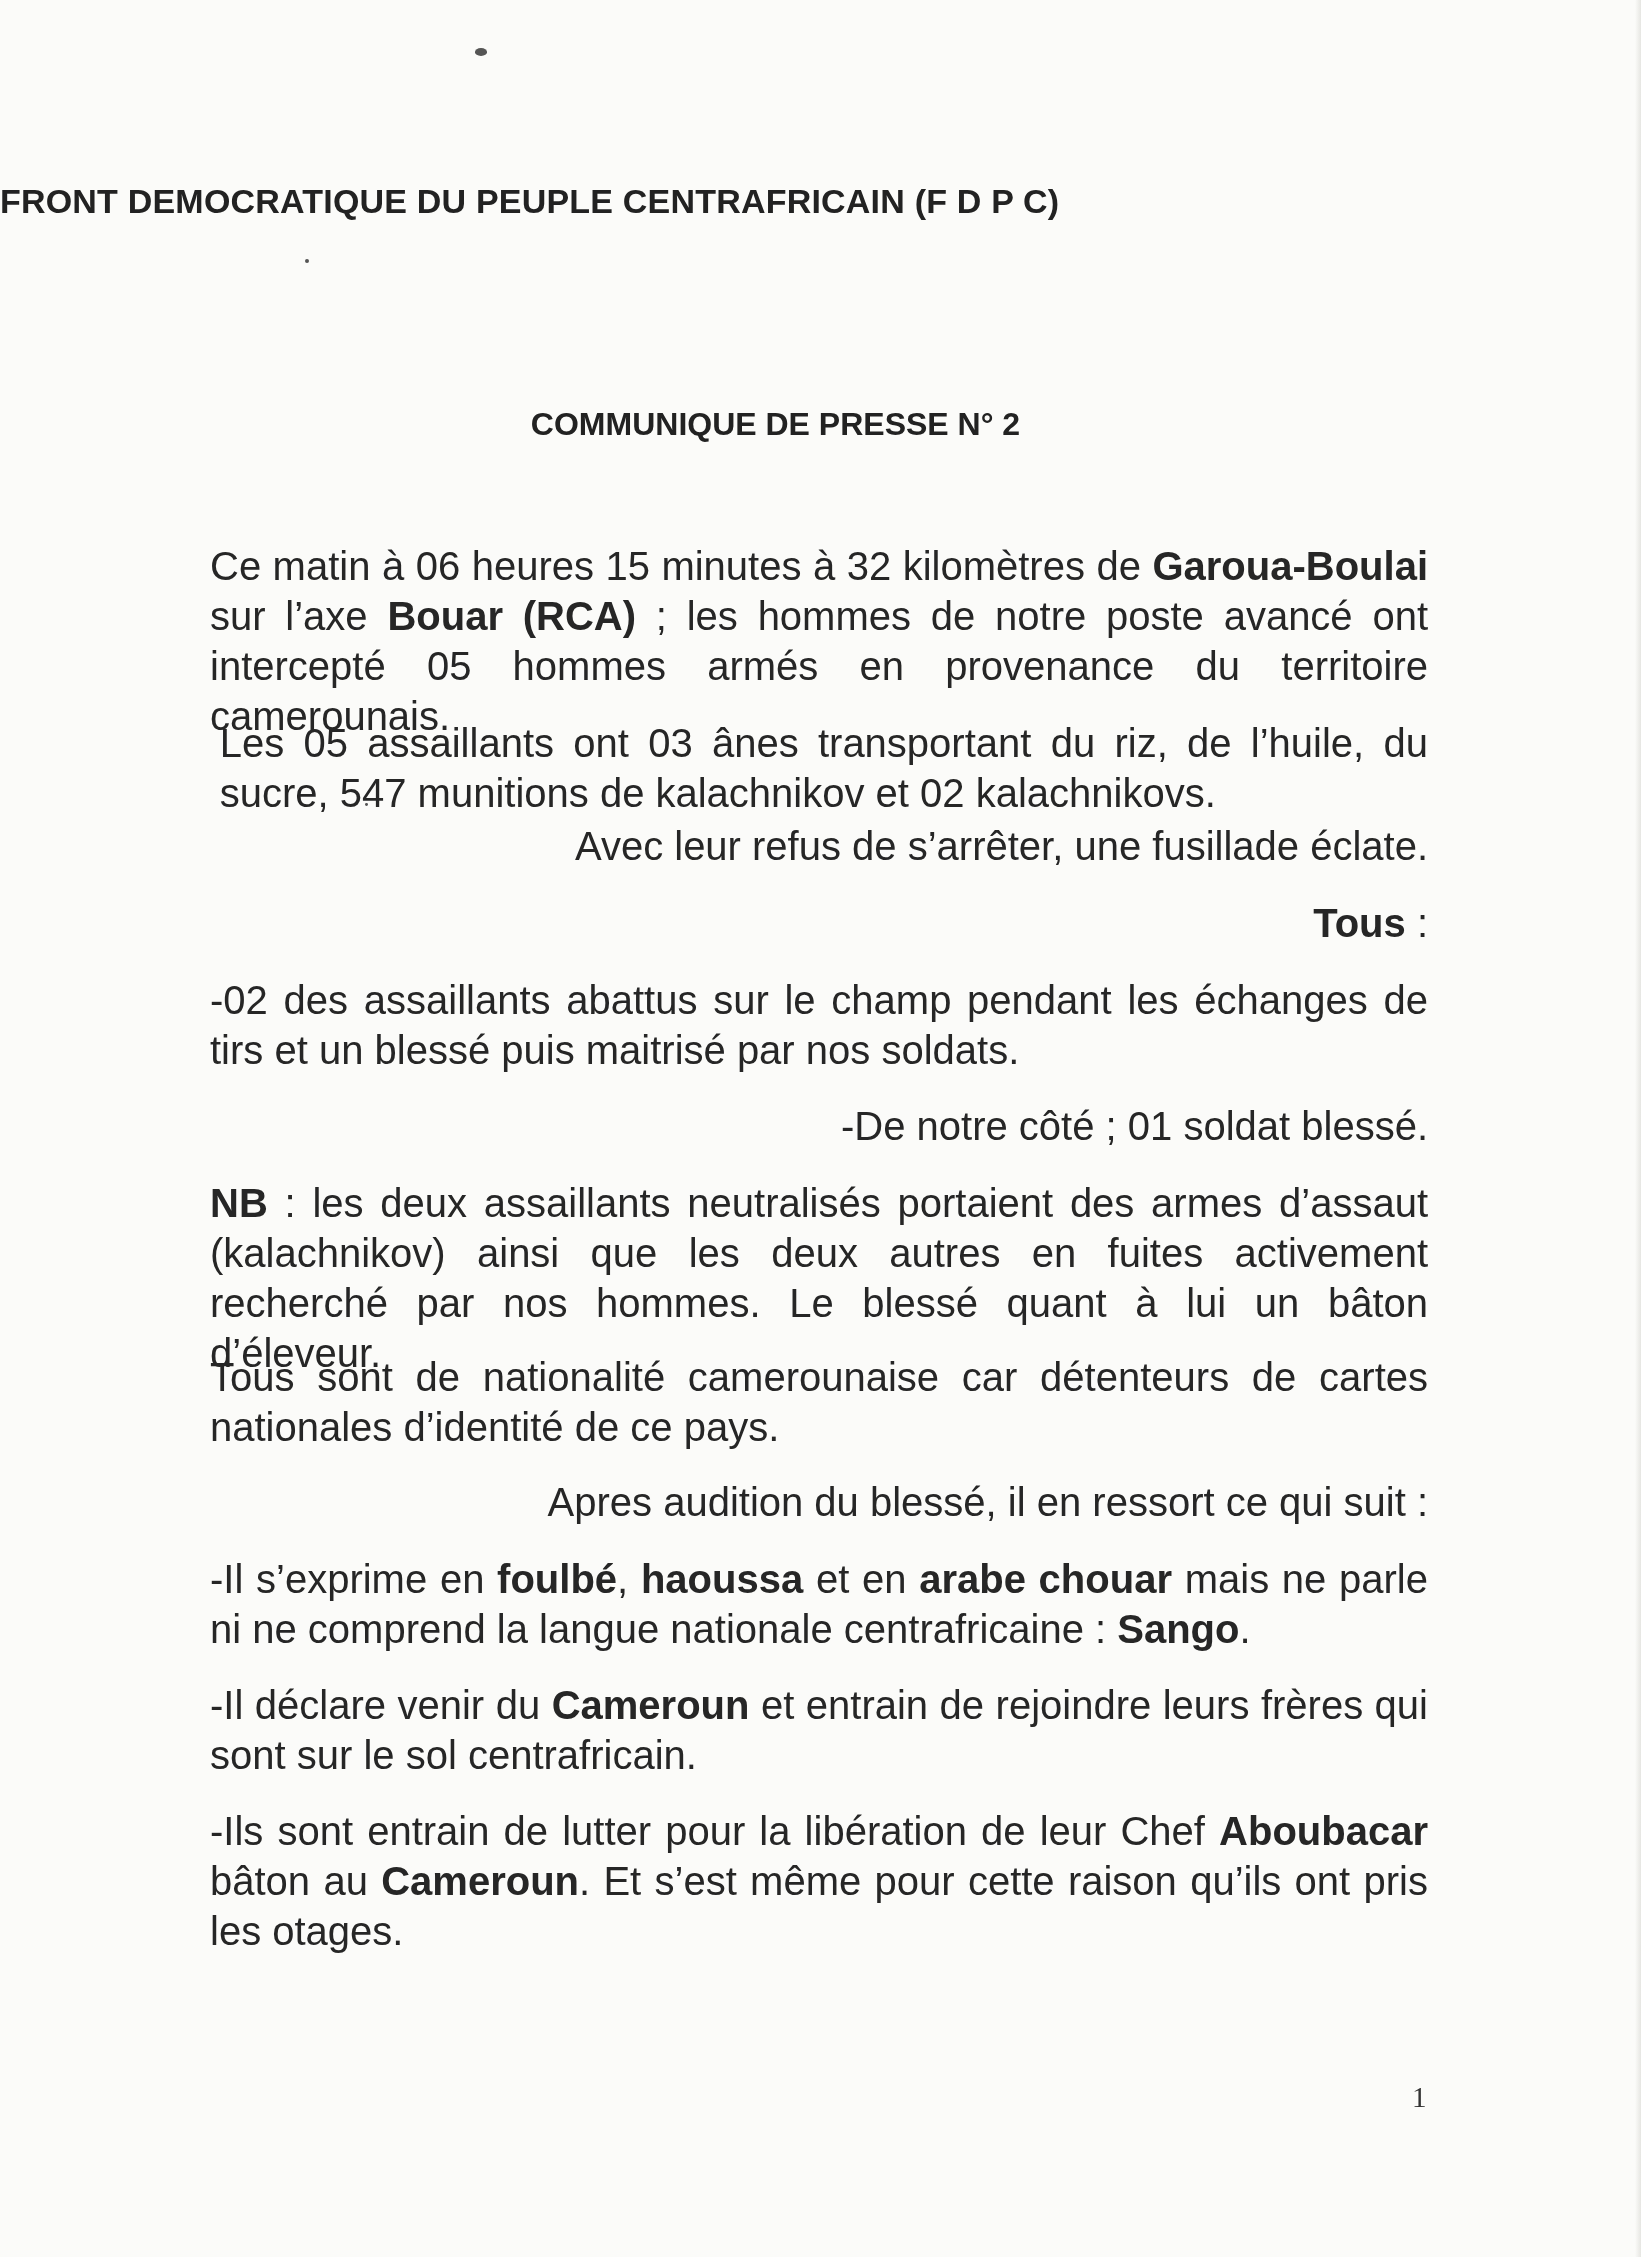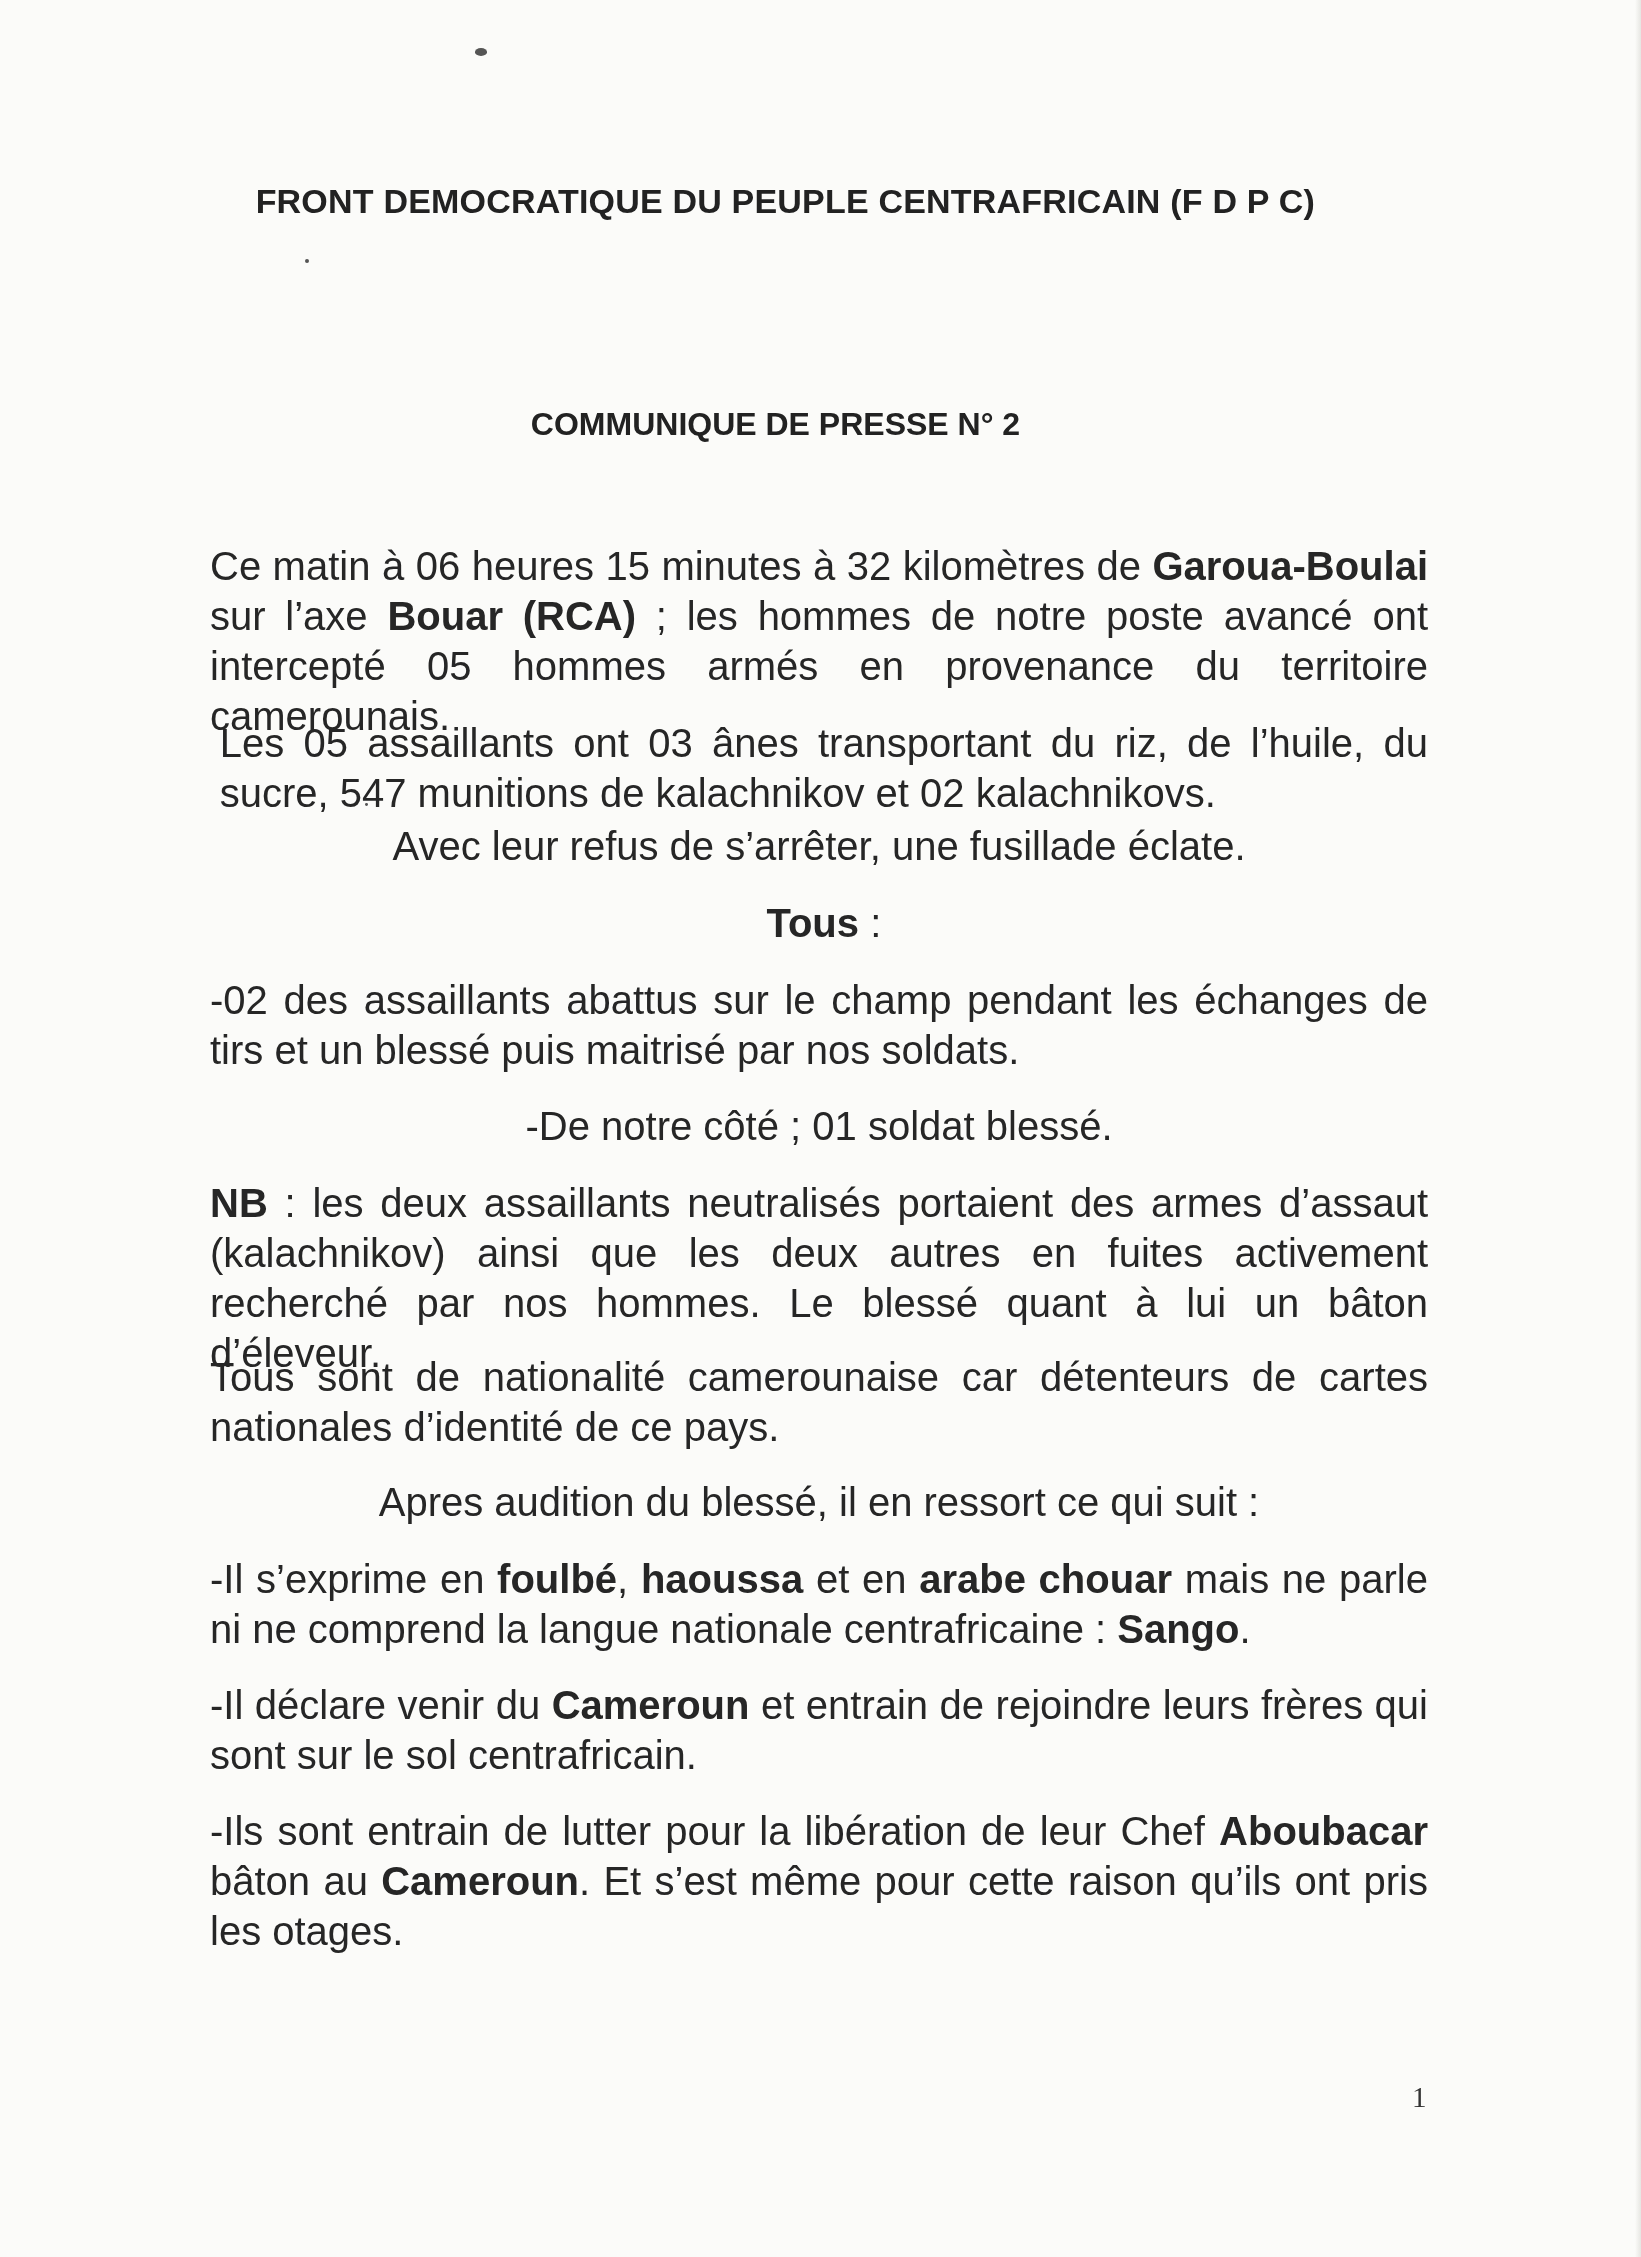--- a/index.html
+++ b/index.html
@@ -12,33 +12,33 @@
       font-family: "Liberation Sans", sans-serif;
       color: #262626;
     }
     .page-edge-right {
       position: absolute; top: 0; right: 0; width: 5.8px; height: 2257px;
       background: linear-gradient(to left, #e6e6e2, #fbfbf9);
     }
     .speck { position: absolute; background: #555; border-radius: 50%; }
     .header-title {
       position: absolute; top: 182px; left: 0; width: 1315px;
-      text-align: right; font-weight: bold; font-size: 34px;
+      text-align: left; font-weight: bold; font-size: 34px;
       letter-spacing: 0.2px; color: #222;
     }
     .doc-subtitle {
       position: absolute; top: 406px; left: 0; width: 1551px;
       text-align: center; font-weight: bold; font-size: 32px; color: #222;
     }
     .body-text {
       position: absolute; left: 210px; width: 1218px;
       font-size: 40px; line-height: 50px;
     }
     .para { margin: 0; text-align: justify; }
-    .para.left { text-align: center; }
+    .para.left { text-align: right; }
     .para.indent1 { padding-left: 9.7px; }
     .b { font-weight: bold; }
     .page-number {
       position: absolute; top: 2081px; left: 1412px;
       font-family: "Liberation Serif", serif; font-size: 29px; color: #333;
     }
   </style>
 </head>
 <body>
 

